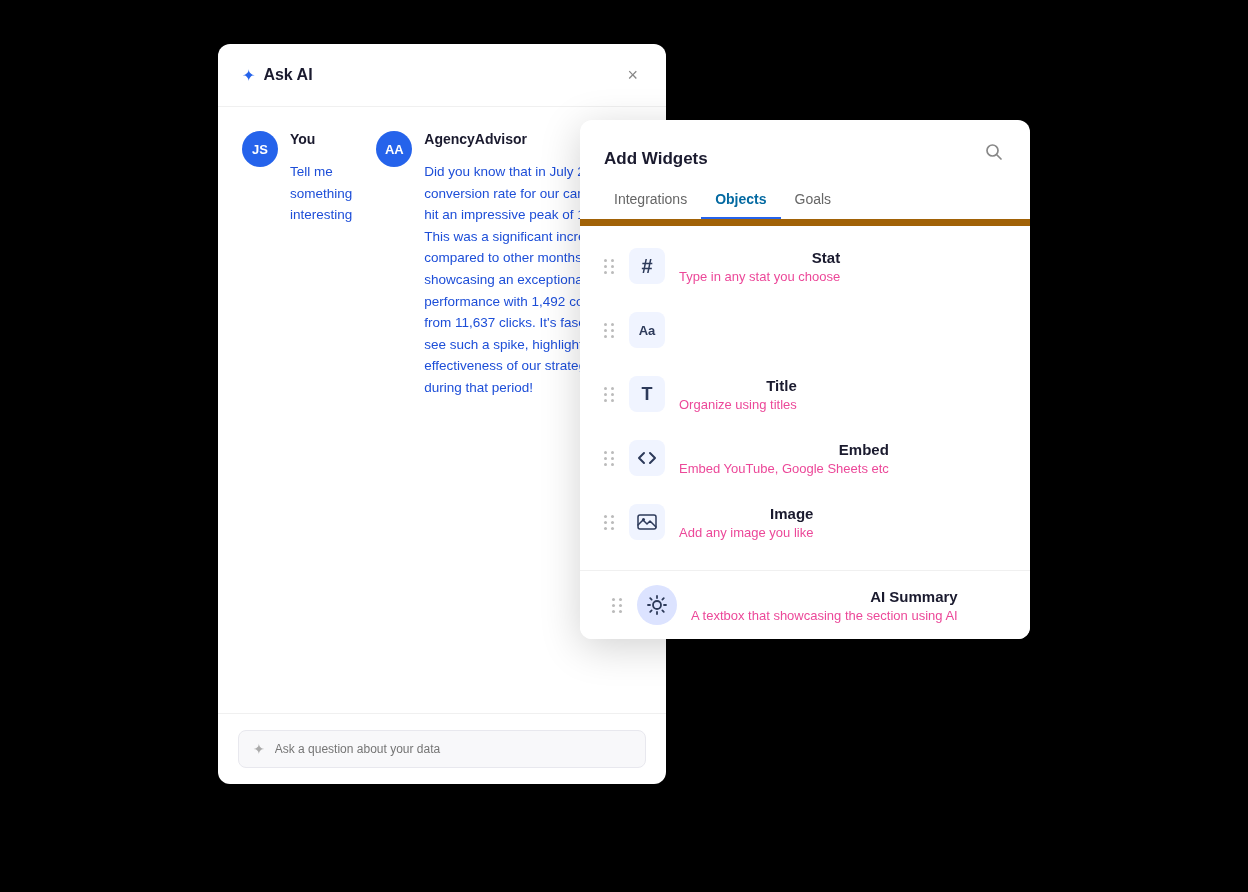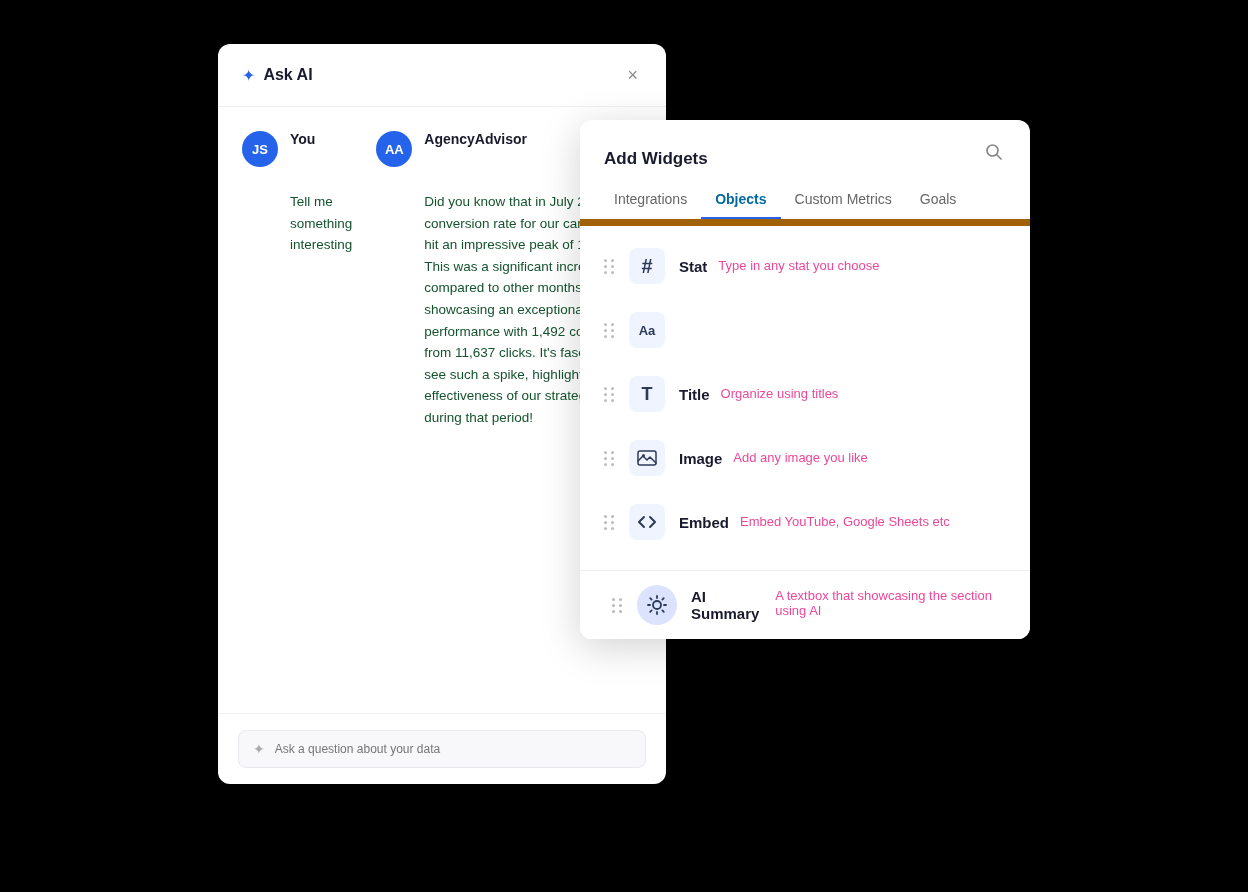--- a/index.html
+++ b/index.html
@@ -96,34 +96,33 @@
     }
 
     .avatar-aa {
       background: #2563eb;
       color: #fff;
     }
 
     .message-content {
       display: flex;
       flex-direction: column;
-      gap: 20px;
+      gap: 14px;
     }
 
     .message-sender {
       font-size: 14px;
       font-weight: 600;
       color: #1a1a2e;
     }
 
     .message-text {
       font-size: 13.5px;
-      color: #14532d;
+      color: #1d4ed8;
       line-height: 1.6;
-      margin-top: 24px;
     }
 
     .ask-ai-input-area {
       padding: 16px 20px;
       border-top: 1px solid #f0f0f0;
     }
 
     .ask-ai-input-row {
       display: flex;
       align-items: center;
@@ -230,21 +229,23 @@
       align-items: center;
       justify-content: center;
       flex-shrink: 0;
       color: #2563eb;
       font-size: 16px;
       font-weight: 700;
     }
 
     .widget-info {
       display: flex;
-      gap: 11px;
+      flex-direction: column;
+      gap: 3px;
+      text-align: right;
     }
 
     .widget-name {
       font-size: 15px;
       font-weight: 700;
       color: #1a1a2e;
     }
 
     .widget-desc {
       font-size: 13px;
@@ -327,21 +328,20 @@
       <svg width="20" height="20" viewBox="0 0 20 20" fill="none">
         <circle cx="8.5" cy="8.5" r="5.5" stroke="#888" stroke-width="1.7"></circle>
         <line x1="12.5" y1="12.5" x2="17" y2="17" stroke="#888" stroke-width="1.7" stroke-linecap="round"></line>
       </svg>
     </button>
   </div>
 
   <div class="tabs-row">
     <div class="tab">Integrations</div>
     <div class="tab active">Objects</div>
-    <div class="tab">Custom Metrics</div>
     <div class="tab">Goals</div>
   </div>
 
   <div class="widgets-list">
 
     <div class="widget-item">
       <div class="drag-dots-grid">
         <div class="drag-dot"></div>
           <div class="drag-dot"></div>
         <div class="drag-dot"></div>
@@ -374,20 +374,41 @@
           <div class="drag-dot"></div>
         <div class="drag-dot"></div>
           <div class="drag-dot"></div>
         <div class="drag-dot"></div>
           <div class="drag-dot"></div>
       </div>
       <div class="widget-icon-circle" style="background:#f0f4ff; color:#2d3a5a; font-size:18px; font-weight:900;">T</div>
       <div class="widget-info">
         <span class="widget-name">Title</span>
         <span class="widget-desc">Organize using titles</span>
+      </div>
+    </div>
+
+    <div class="widget-item">
+      <div class="drag-dots-grid">
+        <div class="drag-dot"></div>
+          <div class="drag-dot"></div>
+        <div class="drag-dot"></div>
+          <div class="drag-dot"></div>
+        <div class="drag-dot"></div>
+          <div class="drag-dot"></div>
+      </div>
+      <div class="widget-icon-circle" style="background:#f0f4ff; color:#2d3a5a; font-size:13px; font-weight:700;">
+        <svg width="20" height="14" viewBox="0 0 20 14" fill="none">
+          <polyline points="7,2 2,7 7,12" stroke="#2d3a5a" stroke-width="2" fill="none" stroke-linecap="round" stroke-linejoin="round"></polyline>
+          <polyline points="13,2 18,7 13,12" stroke="#2d3a5a" stroke-width="2" fill="none" stroke-linecap="round" stroke-linejoin="round"></polyline>
+        </svg>
+      </div>
+      <div class="widget-info">
+        <span class="widget-name">Embed</span>
+        <span class="widget-desc">Embed YouTube, Google Sheets etc</span>
       </div>
     </div>
 
     <div class="widget-item">
       <div class="drag-dots-grid">
         <div class="drag-dot"></div>
           <div class="drag-dot"></div>
         <div class="drag-dot"></div>
           <div class="drag-dot"></div>
         <div class="drag-dot"></div>
@@ -398,41 +419,20 @@
           <rect x="1" y="1" width="18" height="14" rx="2" stroke="#2d3a5a" stroke-width="1.5" fill="none"></rect>
           <circle cx="6.5" cy="5.5" r="1.5" fill="#2d3a5a"></circle>
           <polyline points="1,11 6,6 10,10 13,7 19,13" stroke="#2d3a5a" stroke-width="1.5" fill="none" stroke-linecap="round" stroke-linejoin="round"></polyline>
         </svg>
       </div>
       <div class="widget-info">
         <span class="widget-name">Image</span>
         <span class="widget-desc">Add any image you like</span>
       </div>
     </div>
-
-    <div class="widget-item">
-      <div class="drag-dots-grid">
-        <div class="drag-dot"></div>
-          <div class="drag-dot"></div>
-        <div class="drag-dot"></div>
-          <div class="drag-dot"></div>
-        <div class="drag-dot"></div>
-          <div class="drag-dot"></div>
-      </div>
-      <div class="widget-icon-circle" style="background:#f0f4ff; color:#2d3a5a; font-size:13px; font-weight:700;">
-        <svg width="20" height="14" viewBox="0 0 20 14" fill="none">
-          <polyline points="7,2 2,7 7,12" stroke="#2d3a5a" stroke-width="2" fill="none" stroke-linecap="round" stroke-linejoin="round"></polyline>
-          <polyline points="13,2 18,7 13,12" stroke="#2d3a5a" stroke-width="2" fill="none" stroke-linecap="round" stroke-linejoin="round"></polyline>
-        </svg>
-      </div>
-      <div class="widget-info">
-        <span class="widget-name">Embed</span>
-        <span class="widget-desc">Embed YouTube, Google Sheets etc</span>
-      </div>
-    </div>
   </div>
 
   <div class="ai-summary-item">
     <div class="drag-dots-grid">
       <div class="drag-dot"></div>
         <div class="drag-dot"></div>
       <div class="drag-dot"></div>
         <div class="drag-dot"></div>
       <div class="drag-dot"></div>
         <div class="drag-dot"></div>

